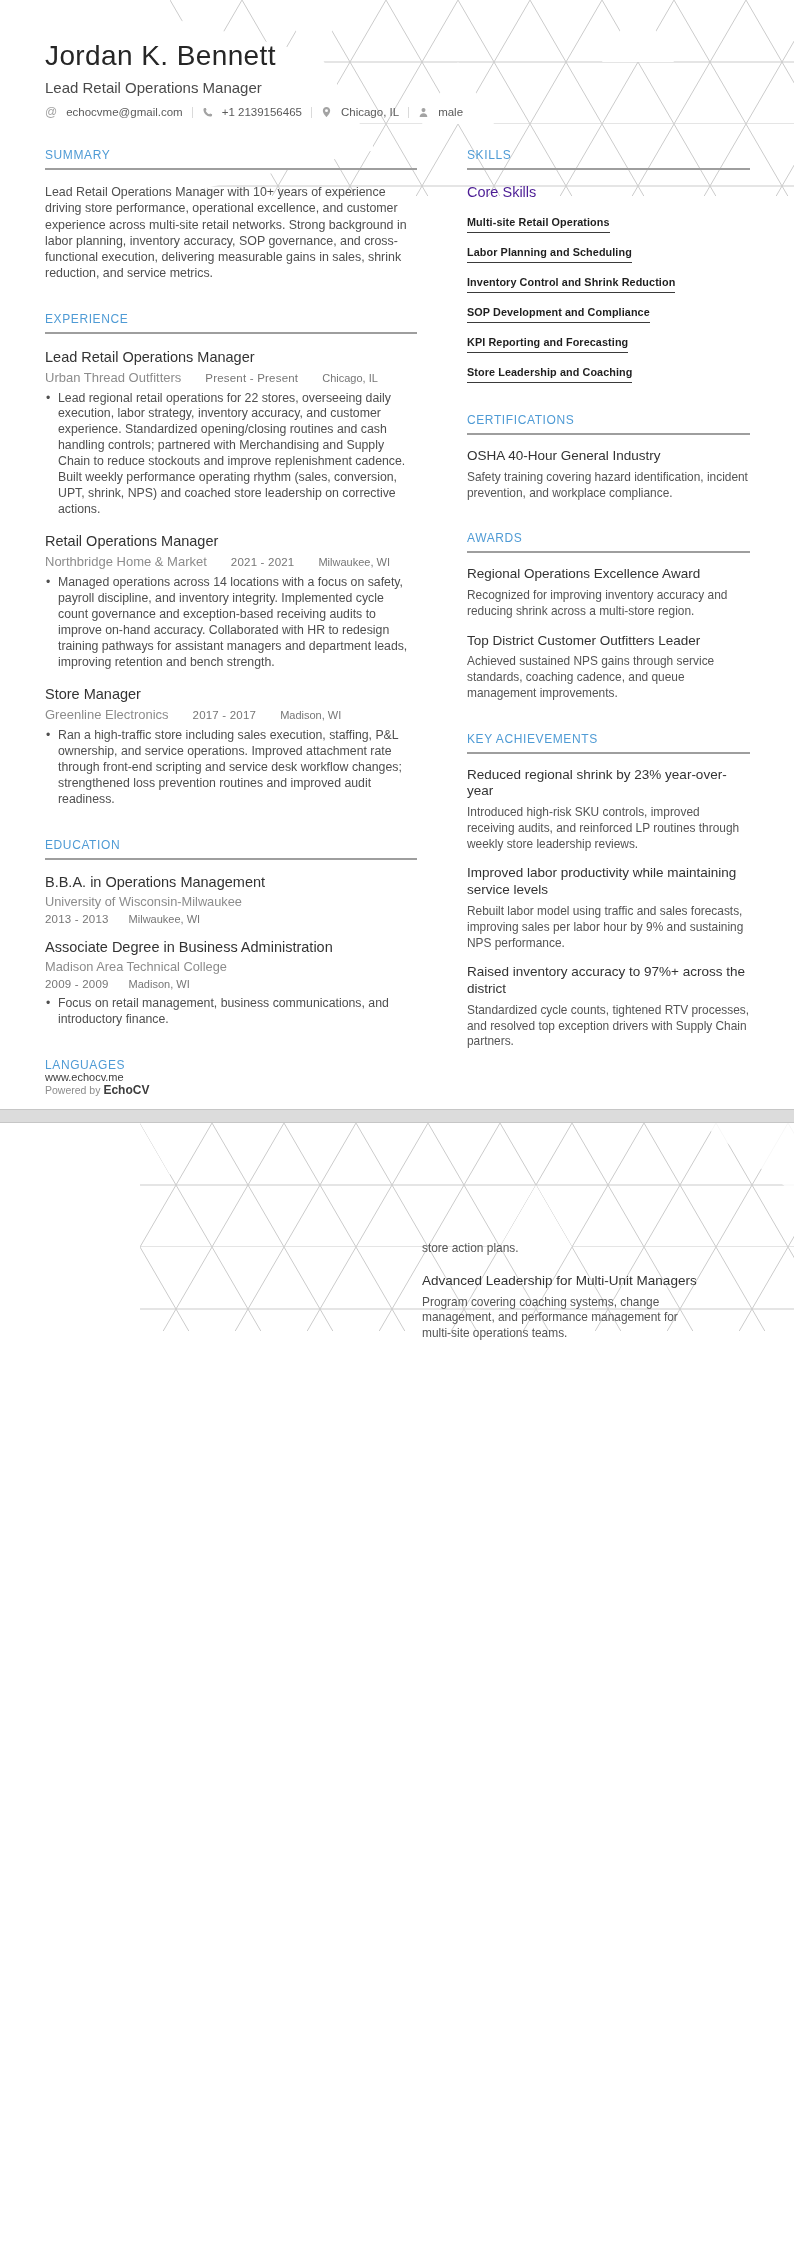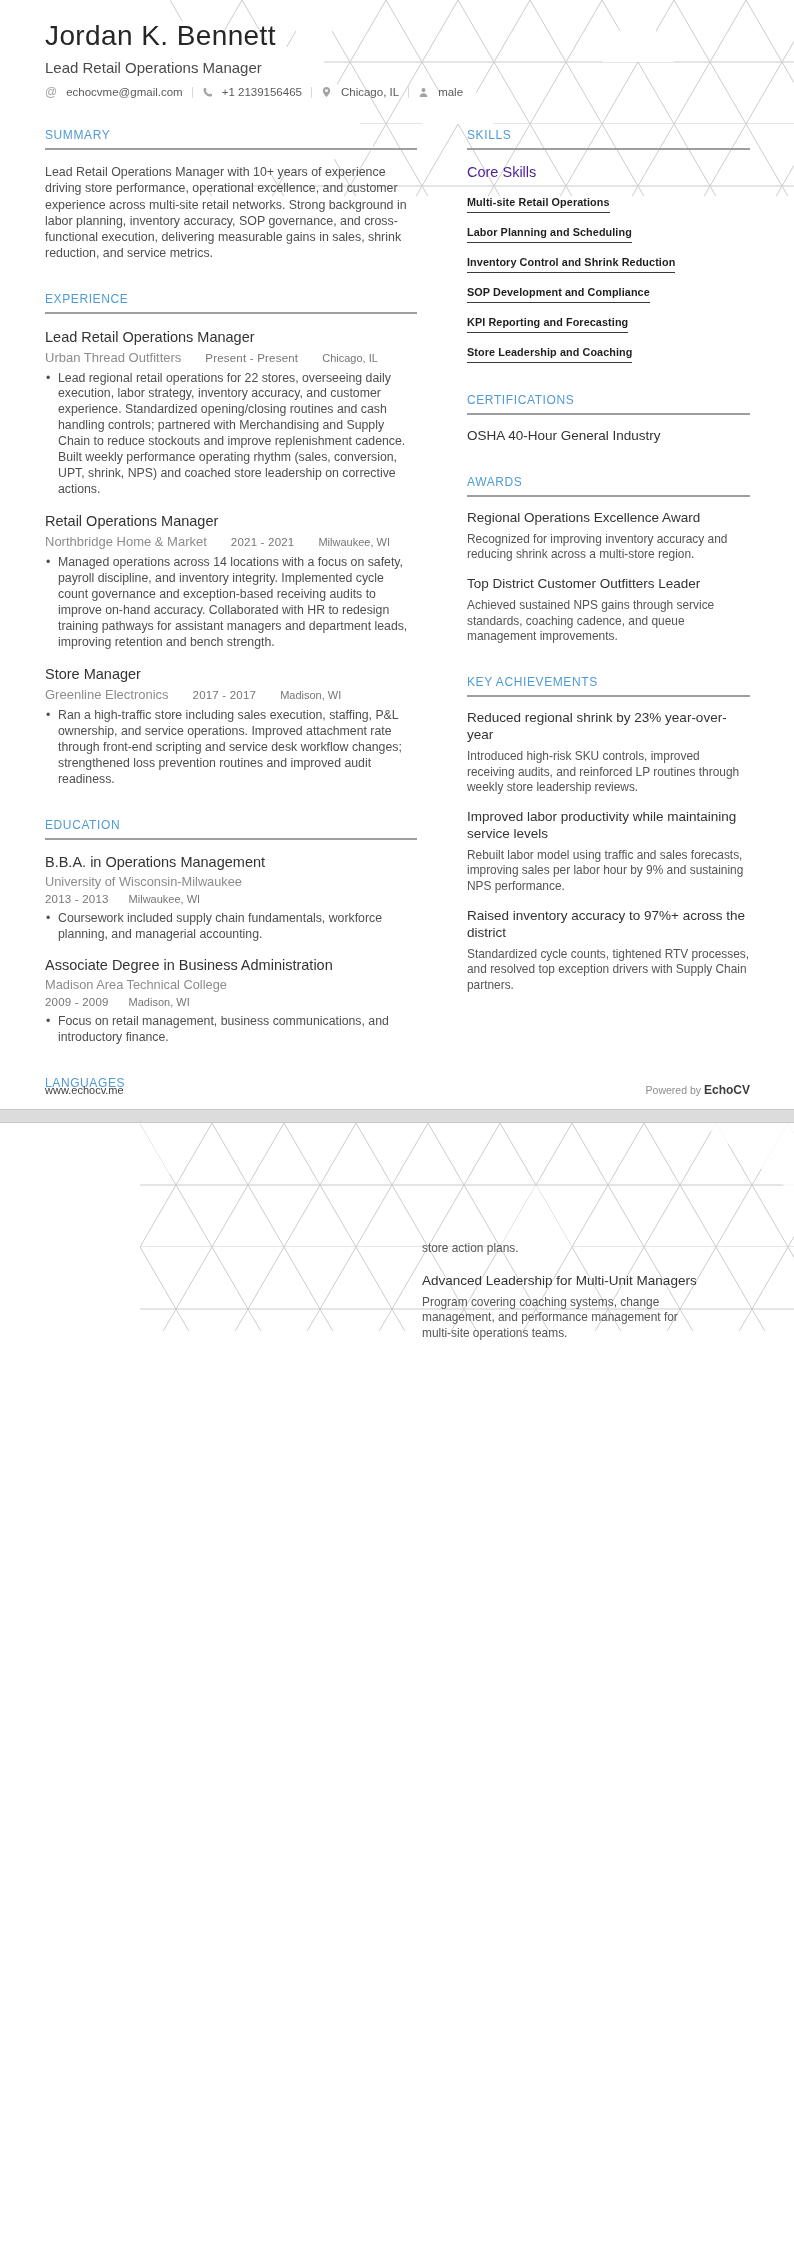--- a/index.html
+++ b/index.html
@@ -4,21 +4,21 @@
 <style>
   html,body{margin:0;padding:0;}
   body{width:794px;background:#ffffff;font-family:"Liberation Sans",sans-serif;color:#333;}
   .page{position:relative;width:794px;background:#fff;overflow:hidden;}
   .page1{height:1109px;}
   .page2{height:1420px;}
   .page-sep{height:14px;background:#dcdcdc;border-top:1px solid #c6c6c6;border-bottom:1px solid #c6c6c6;box-sizing:border-box;}
   .pattern{position:absolute;top:0;z-index:0;}
   .pat1{left:170px;}
   .pat2{left:140px;}
-  header{position:relative;z-index:1;padding:20px 44px 0 45px;}
+  header{position:relative;z-index:1;padding:40px 44px 0 45px;}
   .name{font-size:28px;font-weight:normal;color:#262626;letter-spacing:.4px;margin:0;}
   .head-title{margin-top:7px;font-size:15px;color:#4a4a4a;}
   .contact{margin-top:10px;display:flex;align-items:center;gap:9px;font-size:11.5px;color:#5a5a5a;}
   .cicon{color:#a3a3a3;display:flex;align-items:center;font-size:12px;line-height:1;}
   .cicon svg{display:block;}
   .vsep{width:1px;height:11px;background:#dadada;}
   .cols{position:relative;z-index:1;display:flex;gap:50px;padding:0 44px 0 45px;margin-top:30px;justify-content:space-between;}
   .col-left{width:372px;flex:none;}
   .col-right{width:283px;flex:none;}
   .sec{margin-top:30px;}
@@ -37,21 +37,21 @@
   .edu{margin-top:14px;}
   .edu-school{font-size:12.8px;color:#8c8c8c;margin-top:4px;}
   .edu-meta{display:flex;gap:20px;align-items:baseline;margin-top:4px;}
   .rgroup-title{margin-top:14px;font-size:14.5px;color:#4c1d95;}
   .skills-list{margin-top:12px;}
   .skill{margin-bottom:9px;}
   .skill span{display:inline-block;font-size:10.8px;font-weight:bold;color:#1f1f1f;border-bottom:1px solid #3a3a3a;padding-bottom:4px;letter-spacing:.1px;}
   .ritem{margin-top:13px;}
   .ritem-title{font-size:13.5px;color:#333;line-height:1.25;}
   .rdesc{margin:5px 0 0;font-size:11.9px;line-height:1.32;color:#555;}
-  .pfoot{position:absolute;left:45px;right:44px;bottom:12px;display:flex;justify-content:space-between;align-items:baseline;z-index:2;}
+  .pfoot{position:absolute;left:45px;right:44px;bottom:12px;display:flex;justify-content:space-between;align-items:baseline;z-index:2;flex-direction:column;}
   .site{font-size:11px;color:#3d3d3d;}
   .powered{font-size:10.5px;color:#8d8d8d;}
   .powered b{font-size:12px;color:#3d3d3d;}
   .p2-body{position:relative;z-index:1;margin-left:422px;width:283px;padding-top:118px;}
   .p2-body .cont{margin-top:0;}
   .p2-body .ritem-title{margin-top:16px;}
 </style>
 </head>
 <body>
 
@@ -155,21 +155,20 @@
           <div class="sec-title">EDUCATION</div>
           <div class="sec-rule"></div>
 
           <div class="edu">
             <div class="job-title">B.B.A. in Operations Management</div>
             <div class="edu-school">University of Wisconsin-Milwaukee</div>
             <div class="edu-meta">
               <span class="dates">2013 - 2013</span>
               <span class="loc">Milwaukee, WI</span>
             </div>
-            <div class="bullet">Coursework included supply chain fundamentals, workforce planning, and managerial accounting.</div>
           </div>
 
           <div class="edu">
             <div class="job-title">Associate Degree in Business Administration</div>
             <div class="edu-school">Madison Area Technical College</div>
             <div class="edu-meta">
               <span class="dates">2009 - 2009</span>
               <span class="loc">Madison, WI</span>
             </div>
             <div class="bullet">Focus on retail management, business communications, and introductory finance.</div>
@@ -196,20 +195,21 @@
             <div class="skill"><span>KPI Reporting and Forecasting</span></div>
             <div class="skill"><span>Store Leadership and Coaching</span></div>
           </div>
         </section>
 
         <section class="sec">
           <div class="sec-title">CERTIFICATIONS</div>
           <div class="sec-rule"></div>
           <div class="ritem">
             <div class="ritem-title">OSHA 40-Hour General Industry</div>
+            <p class="rdesc">Safety training covering hazard identification, incident prevention, and workplace compliance.</p>
           </div>
         </section>
 
         <section class="sec">
           <div class="sec-title">AWARDS</div>
           <div class="sec-rule"></div>
           <div class="ritem">
             <div class="ritem-title">Regional Operations Excellence Award</div>
             <p class="rdesc">Recognized for improving inventory accuracy and reducing shrink across a multi-store region.</p>
           </div>

